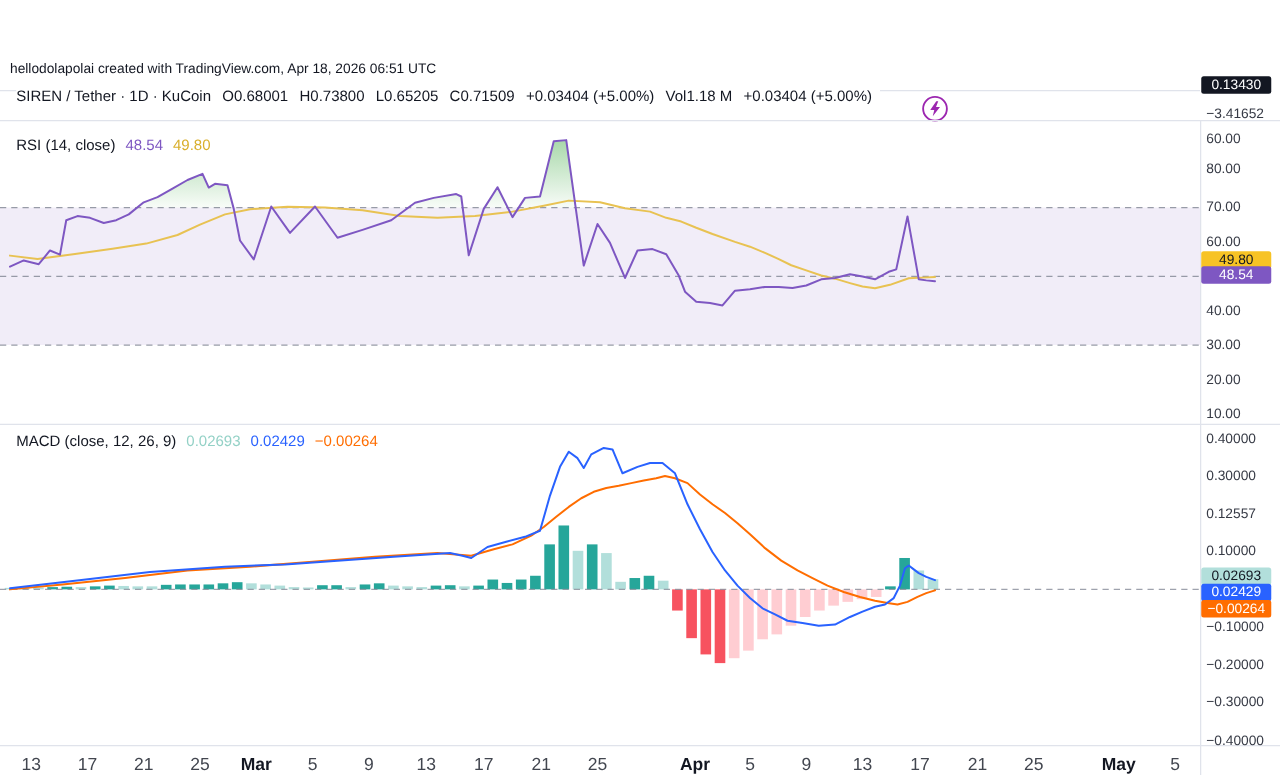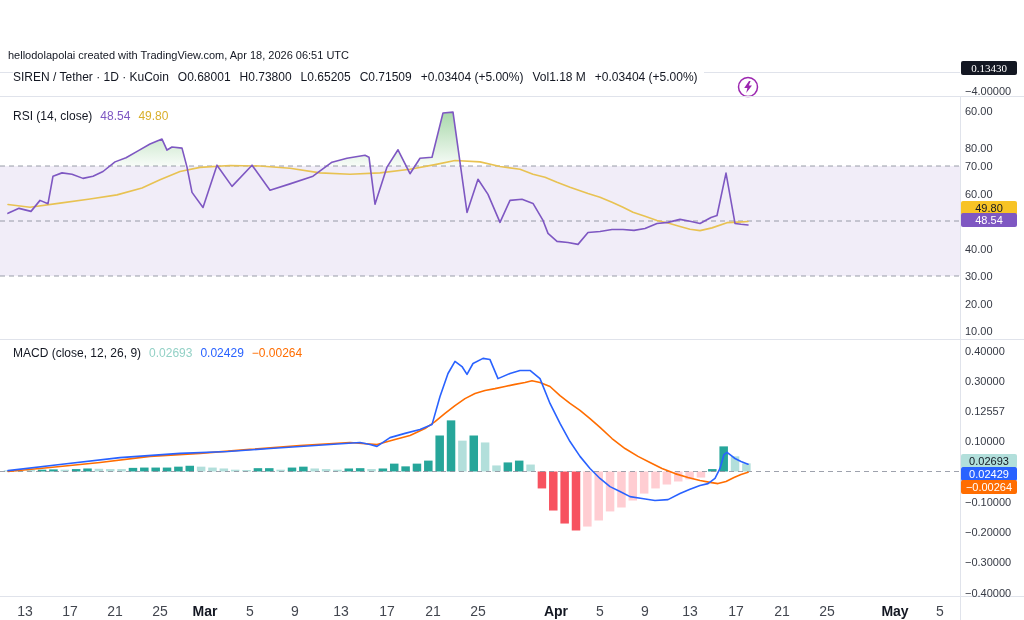--- a/index.html
+++ b/index.html
@@ -155,38 +155,38 @@
 
   <div class="sep" style="left:0;top:52px;width:1024px;height:1px"></div>
   <div class="sep" style="left:0;top:295px;width:1024px;height:1px"></div>
   <div class="sep" style="left:0;top:552px;width:1024px;height:1px"></div>
   <div class="sep" style="left:0;top:580px;width:1024px;height:1px"></div>
   <div class="sep" style="left:960px;top:52px;width:1px;height:528px"></div>
 
   <div class="abs" style="left:960px;top:52px;width:64px;height:500px"></div>
   <div class="abs" style="left:0;top:553px;width:1024px;height:27px"></div>
   <div id="ticks-layer">
-      <div class="y-tick" style="top: 47px;">−4.00000</div>
+      <div class="y-tick" style="top: 47px;">−3.41652</div>
       <div class="y-tick" style="top: 67px;">60.00</div>
-      <div class="y-tick" style="top: 104px;">80.00</div>
+      <div class="y-tick" style="top: 91px;">80.00</div>
       <div class="y-tick" style="top: 122px;">70.00</div>
       <div class="y-tick" style="top: 149.5px;">60.00</div>
       <div class="y-tick" style="top: 204.5px;">40.00</div>
       <div class="y-tick" style="top: 232px;">30.00</div>
       <div class="y-tick" style="top: 259.5px;">20.00</div>
       <div class="y-tick" style="top: 287px;">10.00</div>
       <div class="y-tick" style="top: 306.5px;">0.40000</div>
       <div class="y-tick" style="top: 336.75px;">0.30000</div>
       <div class="y-tick" style="top: 367px;">0.12557</div>
       <div class="y-tick" style="top: 397.25px;">0.10000</div>
       <div class="y-tick" style="top: 457.75px;">−0.10000</div>
       <div class="y-tick" style="top: 488px;">−0.20000</div>
       <div class="y-tick" style="top: 518.25px;">−0.30000</div>
       <div class="y-tick" style="top: 548.5px;">−0.40000</div>
-      <div class="badge" style="top: 24px; background: rgb(19, 23, 34); color: rgb(255, 255, 255); font-family: Liberation Serif, serif;">0.13430</div>
+      <div class="badge" style="top: 24px; background: rgb(19, 23, 34); color: rgb(255, 255, 255);">0.13430</div>
       <div class="badge" style="top: 164px; background: rgb(247, 195, 37); color: rgb(19, 23, 34);">49.80</div>
       <div class="badge" style="top: 176px; background: rgb(126, 87, 194); color: rgb(255, 255, 255);">48.54</div>
       <div class="badge" style="top: 417px; background: rgb(178, 223, 219); color: rgb(19, 23, 34);">0.02693</div>
       <div class="badge" style="top: 430px; background: rgb(41, 98, 255); color: rgb(255, 255, 255);">0.02429</div>
       <div class="badge" style="top: 443px; background: rgb(255, 109, 0); color: rgb(255, 255, 255);">−0.00264</div>
       <div class="t-tick" style="left: 25px;">13</div>
       <div class="t-tick" style="left: 70px;">17</div>
       <div class="t-tick" style="left: 115px;">21</div>
       <div class="t-tick" style="left: 160px;">25</div>
       <div class="t-tick bold" style="left: 205px;">Mar</div>

